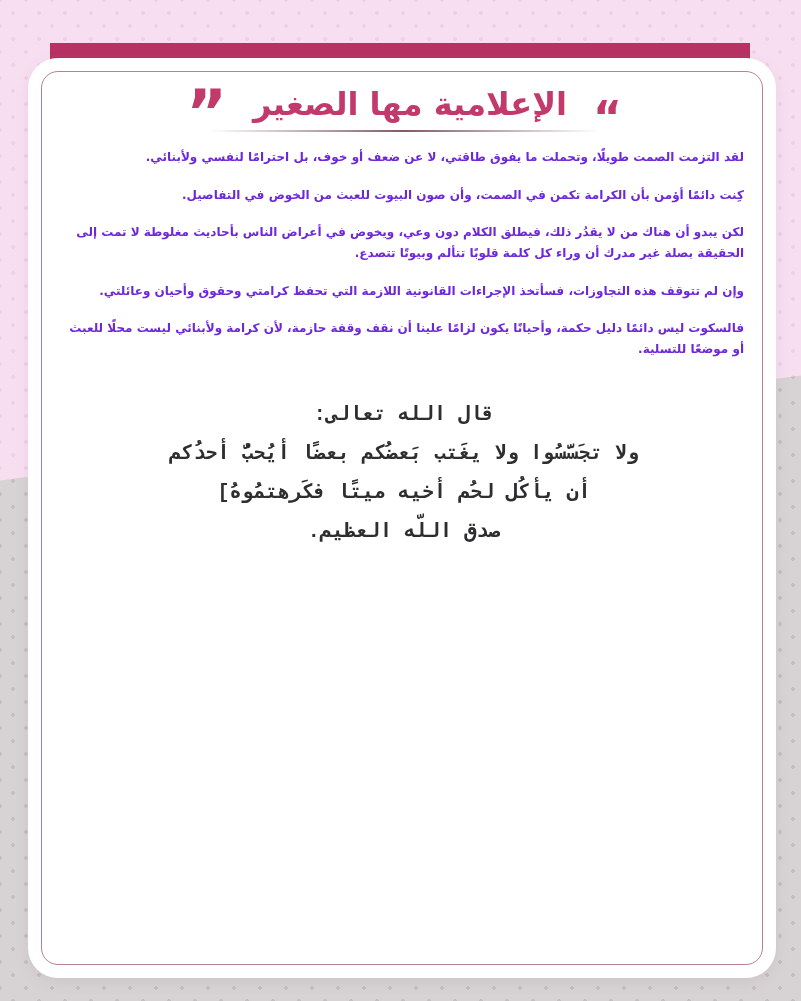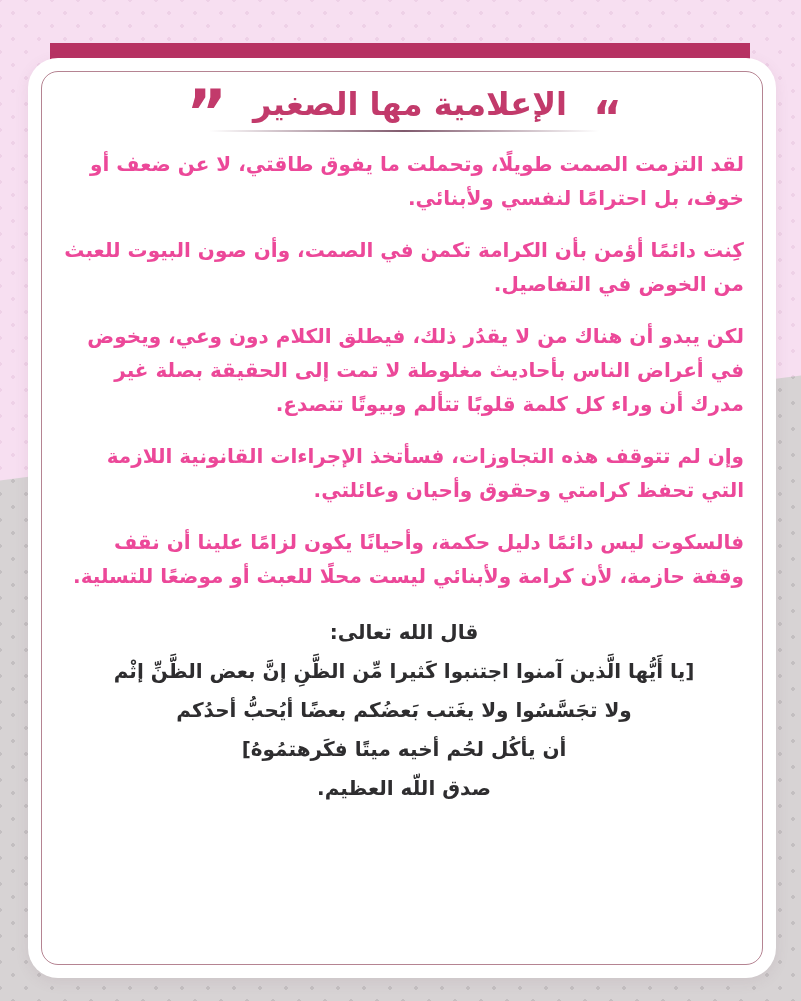--- a/index.html
+++ b/index.html
@@ -88,27 +88,27 @@
     width: 390px;
     height: 2px;
     margin: 6px auto 15px auto;
     background: linear-gradient(90deg,
       rgba(96,58,78,0) 0%,
       rgba(96,48,72,0.8) 50%,
       rgba(96,58,78,0) 100%);
   }
   .para {
     margin: 0 0 17px 0;
-    font-size: 20px;
+    font-size: 12px;
     font-weight: bold;
-    color: #ec4899;
+    color: #6d28d9;
     text-align: right;
     line-height: 1.72;
   }
-  .quran { margin-top: 20px; text-align: center; }
+  .quran { margin-top: 36px; text-align: center; font-family: Liberation Mono, monospace; }
   .q-intro, .q-line, .q-closing {
     margin: 0;
     font-size: 20px;
     font-weight: bold;
     color: #2e2d2f;
     line-height: 1.95;
   }
 </style>
 </head>
 <body>
@@ -132,21 +132,20 @@
       <div class="divider"></div>
 
       <p class="para">لقد التزمت الصمت طويلًا، وتحملت ما يفوق طاقتي، لا عن ضعف أو خوف، بل احترامًا لنفسي ولأبنائي.</p>
       <p class="para">كِنت دائمًا أؤمن بأن الكرامة تكمن في الصمت، وأن صون البيوت للعبث من الخوض في التفاصيل.</p>
       <p class="para">لكن يبدو أن هناك من لا يقدُر ذلك، فيطلق الكلام دون وعي، ويخوض في أعراض الناس بأحاديث مغلوطة لا تمت إلى الحقيقة بصلة غير مدرك أن وراء كل كلمة قلوبًا تتألم وبيوتًا تتصدع.</p>
       <p class="para">وإن لم تتوقف هذه التجاوزات، فسأتخذ الإجراءات القانونية اللازمة التي تحفظ كرامتي وحقوق وأحيان وعائلتي.</p>
       <p class="para">فالسكوت ليس دائمًا دليل حكمة، وأحيانًا يكون لزامًا علينا أن نقف وقفة حازمة، لأن كرامة ولأبنائي ليست محلًا للعبث أو موضعًا للتسلية.</p>
 
       <div class="quran">
         <p class="q-intro">قال الله تعالى:</p>
-        <p class="q-line">[يا أَيُّها الَّذين آمنوا اجتنبوا كَثيرا مِّن الظَّنِ إنَّ بعض الظَّنِّ إثْم</p>
         <p class="q-line">ولا تجَسَّسُوا ولا يغَتب بَعضُكم بعضًا أيُحبُّ أحدُكم</p>
         <p class="q-line">أن يأكُل لحُم أخيه ميتًا فكَرهتمُوهُ]</p>
         <p class="q-closing">صدق اللّه العظيم.</p>
       </div>
 
     </div>
   </div>
 </div>
 
 </body></html>

